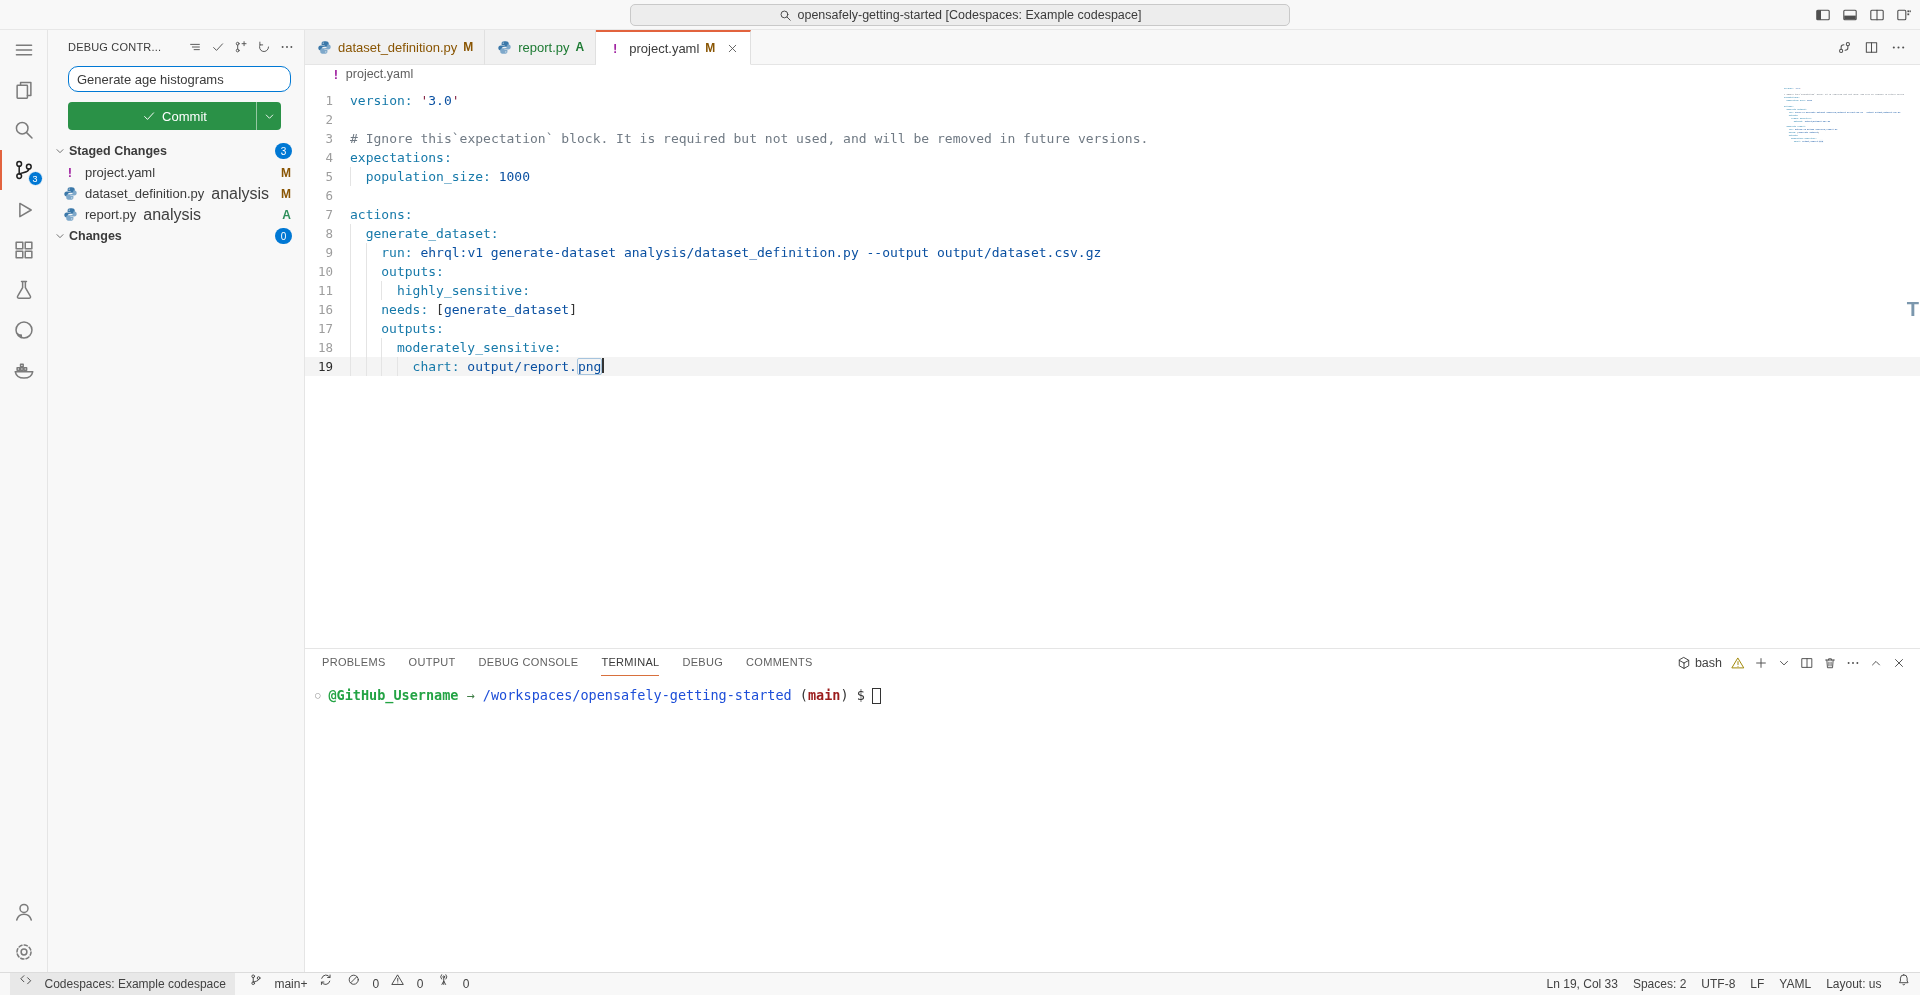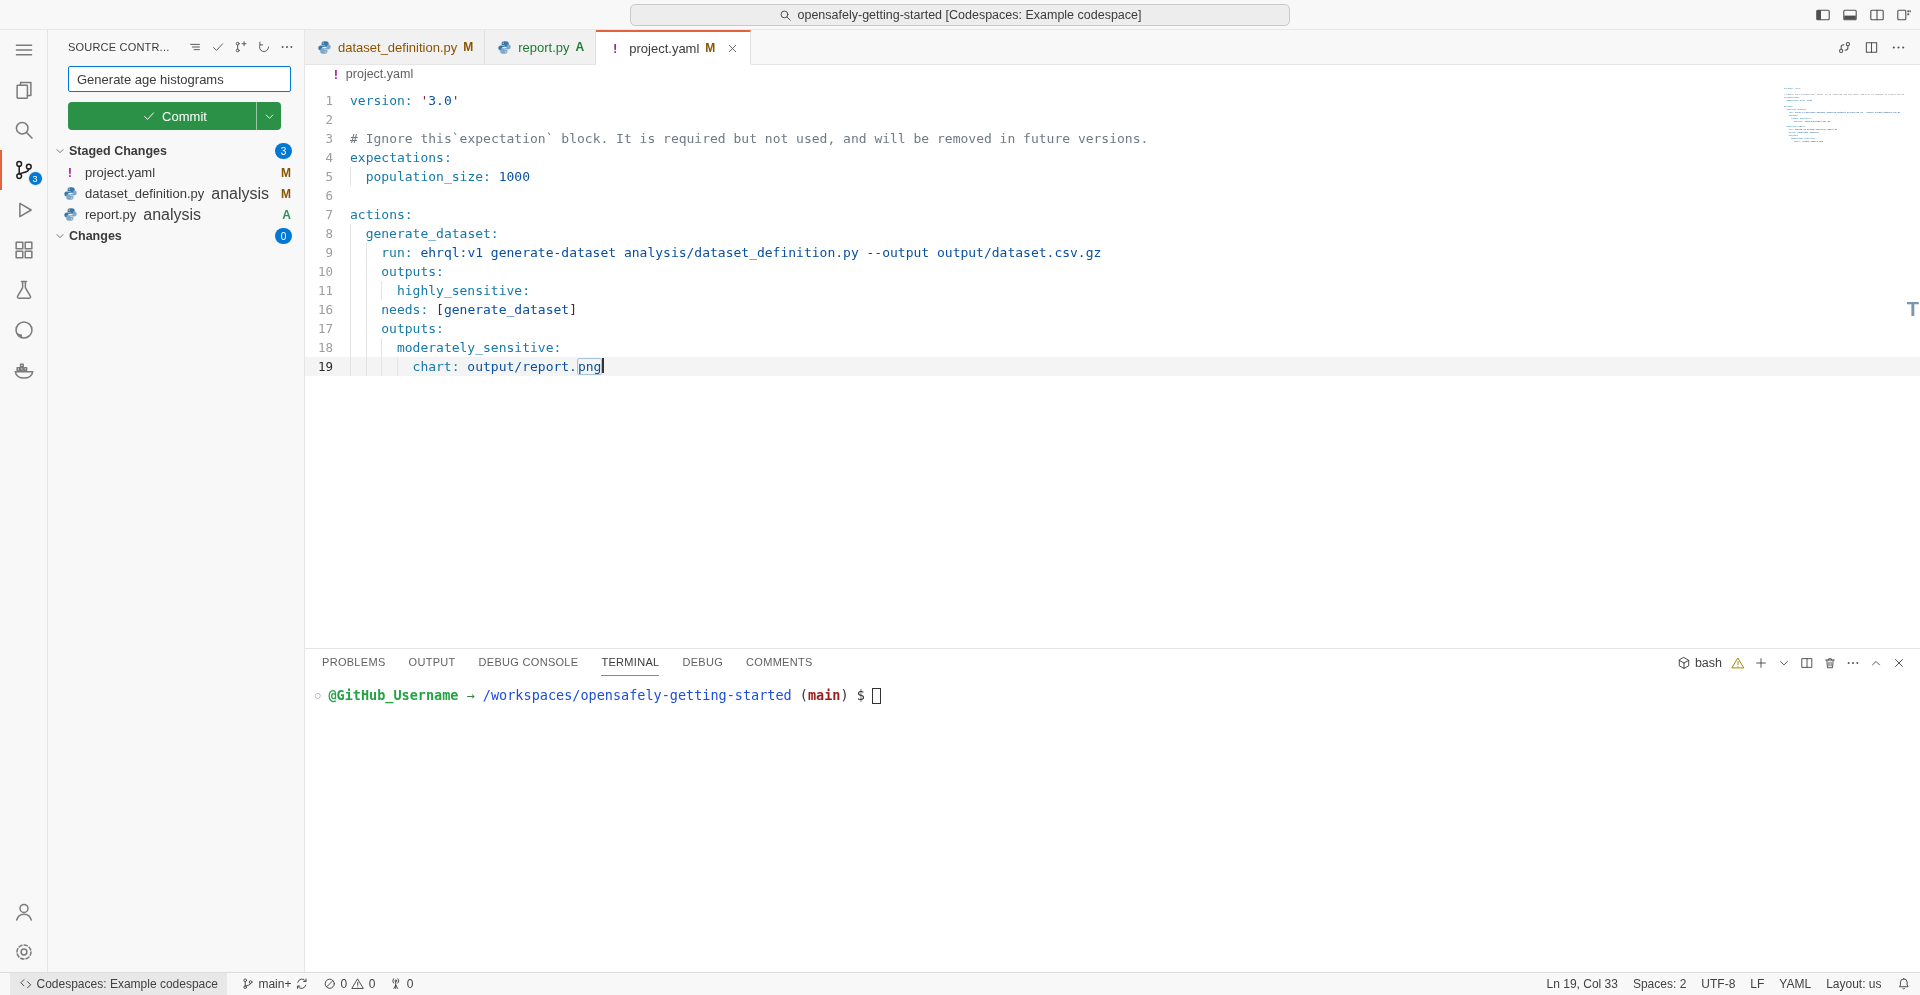--- a/index.html
+++ b/index.html
@@ -20,21 +20,21 @@
   .ab-it{width:48px;height:40px;display:flex;align-items:center;justify-content:center;color:#7b7b7b;position:relative}
   .ab-it.active{color:#1f1f1f;box-shadow:inset 2px 0 0 var(--accent)}
   .ab-badge{position:absolute;right:5px;bottom:4px;background:var(--blue);color:#fff;border-radius:50%;
      width:15px;height:15px;font-size:9px;display:flex;align-items:center;justify-content:center;border:1px solid #f8f8f8}
   .ab-spacer{flex:1}
   
   .sidebar{width:257px;background:#f8f8f8;border-right:1px solid var(--border);display:flex;flex-direction:column}
   .sb-head{height:34px;display:flex;align-items:center;padding:0 10px 0 20px;font-size:11px;letter-spacing:.2px}
   .sb-title{white-space:nowrap;overflow:hidden;color:#3b3b3b}
   .sb-tools{margin-left:auto;display:flex;gap:9px;color:#555}
-  .commit-input{margin:2px 13px 8px 20px;height:26px;border:1px solid var(--blue);border-radius:2px;
+  .commit-input{margin:2px 13px 8px 20px;height:26px;border:1px solid var(--blue);border-radius:10px;
      background:#fff;display:flex;align-items:center;padding:0 8px;font-size:13px;color:#3b3b3b}
   .commit-btn{margin:2px 23px 10px 20px;height:28px;background:#2a9147;border-radius:4px;color:#fff;
      display:flex;align-items:center;justify-content:center;gap:6px;position:relative;font-size:13px}
   .commit-dd{position:absolute;right:0;top:0;bottom:0;width:25px;border-left:1px solid rgba(255,255,255,.5);
      display:flex;align-items:center;justify-content:center}
   .sec-head{height:22px;display:flex;align-items:center;padding:0 12px 0 6px;gap:3px;font-weight:600;font-size:12.5px}
   .sec-chev{color:#555}
   .pill{margin-left:auto;background:var(--blue);color:#fff;border-radius:9px;min-width:17px;height:16px;
      font-size:10px;font-weight:400;display:flex;align-items:center;justify-content:center;padding:0 4px}
   .file-row{height:21px;display:flex;align-items:center;padding:0 13px 0 14px;gap:7px}
@@ -83,21 +83,21 @@
   .t-path{color:#1d4ed8;font-weight:400}
   .t-br{color:#9b1c1c;font-weight:700}
   .t-plain{color:#333}
   .t-cursor{display:inline-block;width:9px;height:16px;border:1.5px solid #333;margin-left:7px;vertical-align:-3px}
   
   .statusbar{height:23px;background:#f8f8f8;border-top:1px solid #dcdcdc;display:flex;align-items:center;
      font-size:12px;color:#424242;padding:0 10px 0 0;gap:0}
   .sb-left,.sb-right{display:flex;align-items:center;height:100%}
   .sb-left{gap:14px;padding-left:10px}
   .sb-right{margin-left:auto;gap:15px}
-  .sb-item{display:flex;align-items:center;gap:4px;height:100%}
+  .sb-item{display:flex;gap:12px;height:100%}
   .sb-item .sub{display:flex;align-items:center;gap:3px}
   .sb-item.boxed{background:#e8e8e8;padding:0 9px}
 </style>
 </head>
 <body>
 
 <div class="titlebar">
   <div class="nav-arrows">
     <span>←</span>
     <span>→</span>
@@ -212,21 +212,21 @@
       <div class="ab-it">
         <svg width="22" height="22" viewBox="0 0 16 16" fill="none" stroke="currentColor" stroke-width="1.1" stroke-linecap="round" stroke-linejoin="round">
           <circle cx="8" cy="8" r="2.1"></circle>
           <circle cx="8" cy="8" r="5.1" stroke-dasharray="2.4 1.6"></circle>
         </svg>
       </div>
     </div>
 
   <div class="sidebar">
     <div class="sb-head">
-      <span class="sb-title">SOURCE CONTR...</span>
+      <span class="sb-title">DEBUG CONTR...</span>
       <span class="sb-tools" id="scm-tools">
           <span>
             <svg width="14" height="14" viewBox="0 0 16 16" fill="none" stroke="currentColor" stroke-width="1.1" stroke-linecap="round" stroke-linejoin="round">
               <path d="M3 5h10M5 8h8M7 11h6"></path>
             </svg>
           </span>
           <span>
             <svg width="14" height="14" viewBox="0 0 16 16" fill="none" stroke="currentColor" stroke-width="1.1" stroke-linecap="round" stroke-linejoin="round">
               <path d="M3 8.6l3.3 3.3L13.2 4.4"></path>
             </svg>

